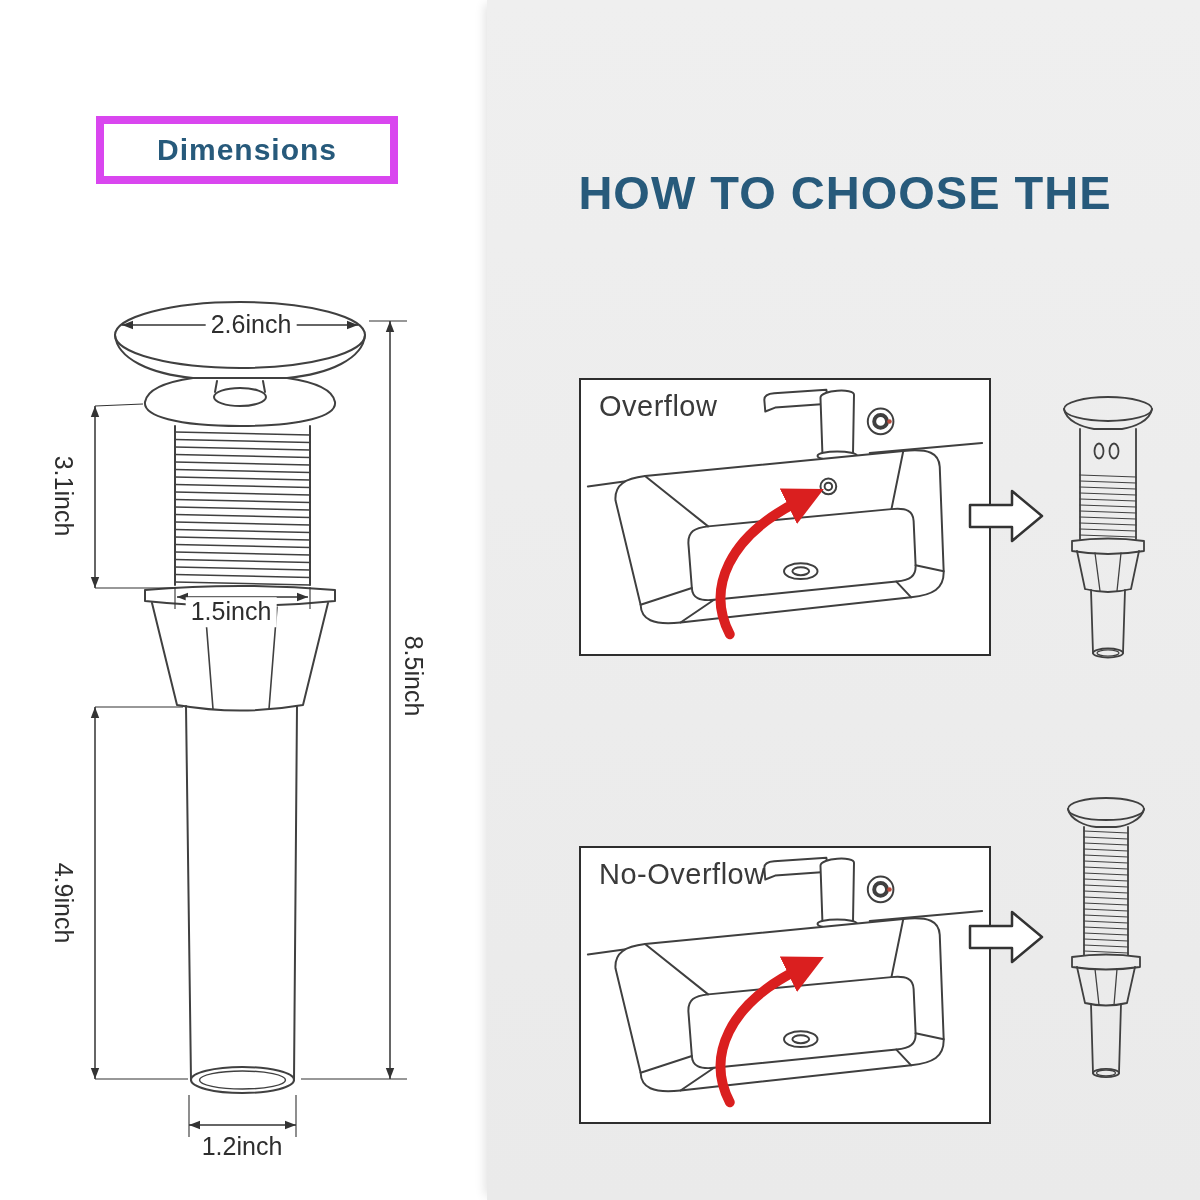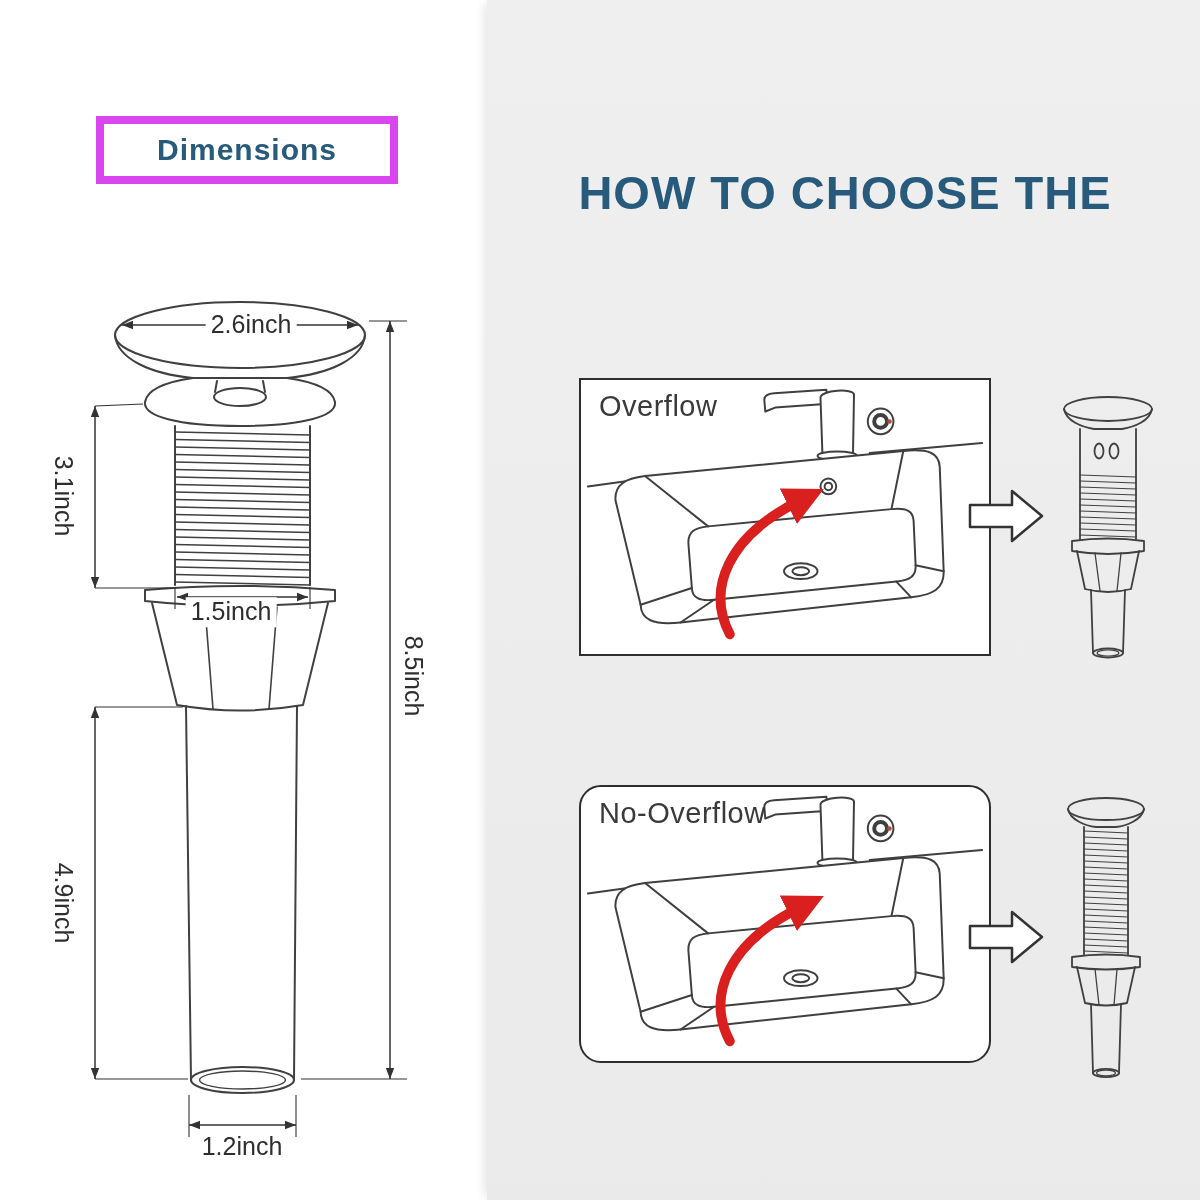--- a/index.html
+++ b/index.html
@@ -167,21 +167,21 @@
       <path stroke-width="1.2" d="M30 82L86 84M30 88L86 90M30 94L86 96M30 100L86 102M30 106L86 108M30 112L86 114M30 118L86 120M30 124L86 126M30 130L86 132M30 136L86 138M30 142L86 144"></path>
       <path d="M22,148 Q58,143 94,148 L94,158 Q58,164 22,158 Z"></path>
       <path d="M27,158 L35,196 M89,158 L81,196 M35,196 Q58,202 81,196"></path>
       <path stroke-width="1.3" d="M45,160 L50,198 M71,160 L67,198"></path>
       <path d="M41,197 L43,260 M75,197 L73,260"></path>
       <ellipse cx="58" cy="260" rx="15" ry="4.5"></ellipse>
       <ellipse cx="58" cy="260" rx="11" ry="3" stroke-width="1.2"></ellipse>
     </g>
   </svg>
 
-  <div class="panel" style="top:785px;border-radius:22px;">
+  <div class="panel" style="top:846px;">
     <span class="panel-label">No-Overflow</span>
     <svg width="408" height="274" viewBox="0 0 412 278">
       <use href="#sink-sym"></use>
       <path d="M150,258 C126,212 148,158 222,122" stroke="#da1f1f" stroke-width="10" fill="none" stroke-linecap="round" marker-end="url(#redArrow)"></path>
     </svg>
   </div>
 
   <svg class="abs" style="left:968px; top:909px;" width="78" height="56" viewBox="0 0 78 56">
     <polygon points="2,17 44,17 44,3 74,28 44,53 44,39 2,39" fill="#fff" stroke="#333" stroke-width="2.5" stroke-linejoin="round"></polygon>
   </svg>

